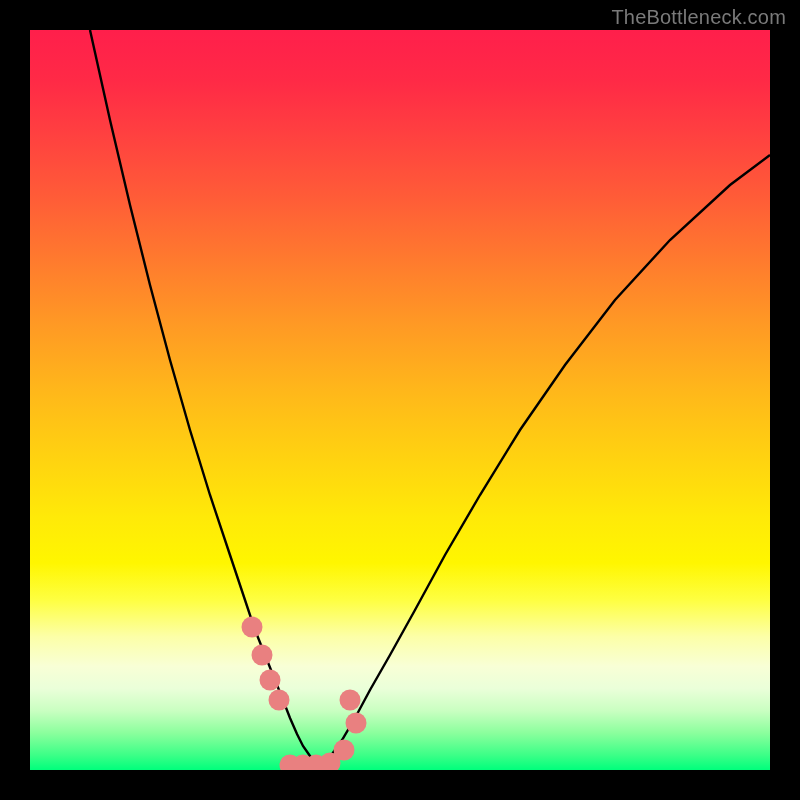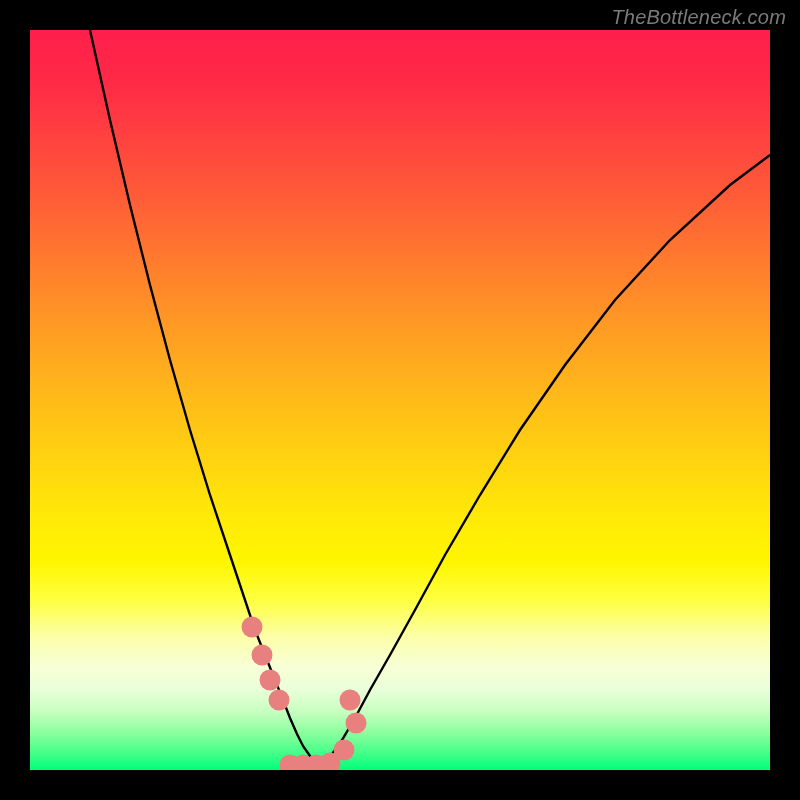--- a/index.html
+++ b/index.html
@@ -8,21 +8,20 @@
     width: 800px;
     height: 800px;
     background: #000;
     overflow: hidden;
     font-family: Arial, Helvetica, sans-serif;
   }
   .frame {
     position: absolute;
     inset: 0;
     background: #000;
-    font-style: italic;
   }
   .plot-area {
     position: absolute;
     left: 30px;
     top: 30px;
     width: 740px;
     height: 740px;
     overflow: hidden;
   }
   .gradient-bg {

